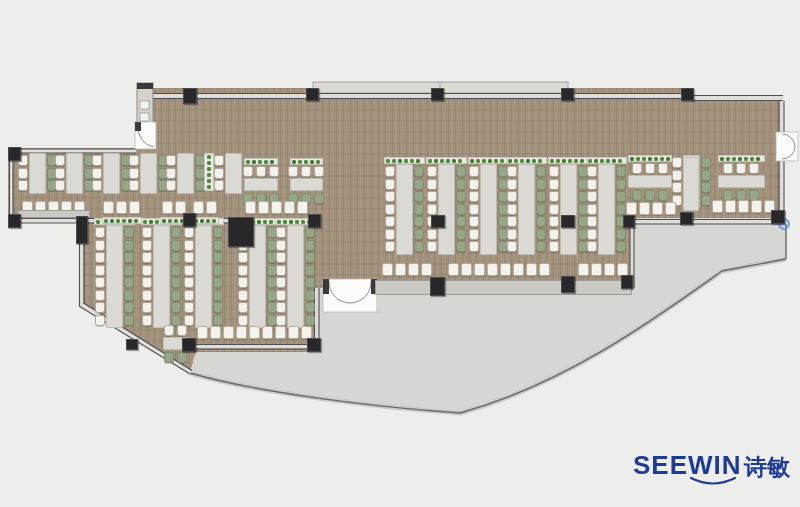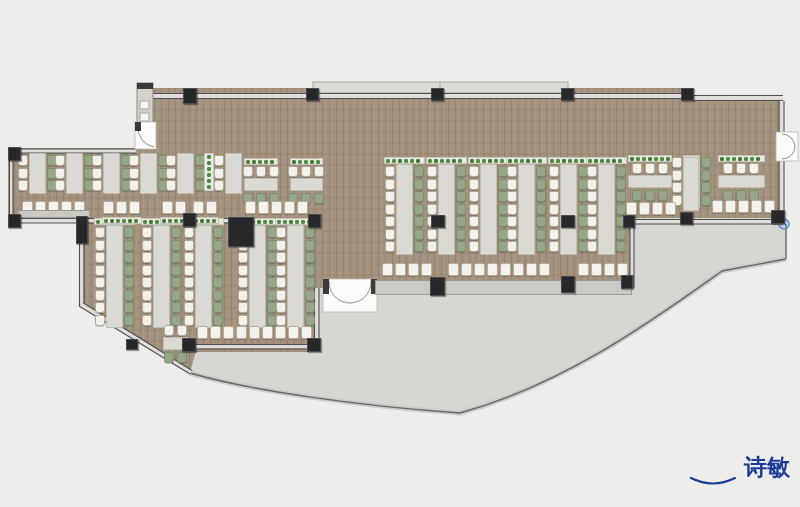--- a/index.html
+++ b/index.html
@@ -562,19 +562,20 @@
       <div class="f column" style="left: 680px; top: 212px; width: 13px; height: 13px;"></div>
       <div class="f column" style="left: 771px; top: 210px; width: 14px; height: 14px;"></div>
       <div class="f column" style="left: 430px; top: 277px; width: 15px; height: 19px;"></div>
       <div class="f column" style="left: 561px; top: 276px; width: 14px; height: 17px;"></div>
       <div class="f column" style="left: 621px; top: 275px; width: 12px; height: 14px;"></div>
       <div class="f column" style="left: 182px; top: 338px; width: 14px; height: 14px;"></div>
       <div class="f column" style="left: 307px; top: 338px; width: 14px; height: 14px;"></div>
     </div>
 
   <div id="logo">
+    <span class="word">SEEWIN</span>
     <svg width="48" height="10">
       <path d="M2,1 Q24,12 46,1" fill="none" stroke="#1e3c96" stroke-width="2.2" stroke-linecap="round"></path>
     </svg>
     <span class="cjk">诗敏</span>
   </div>
 
 </div>
 
 </body></html>

